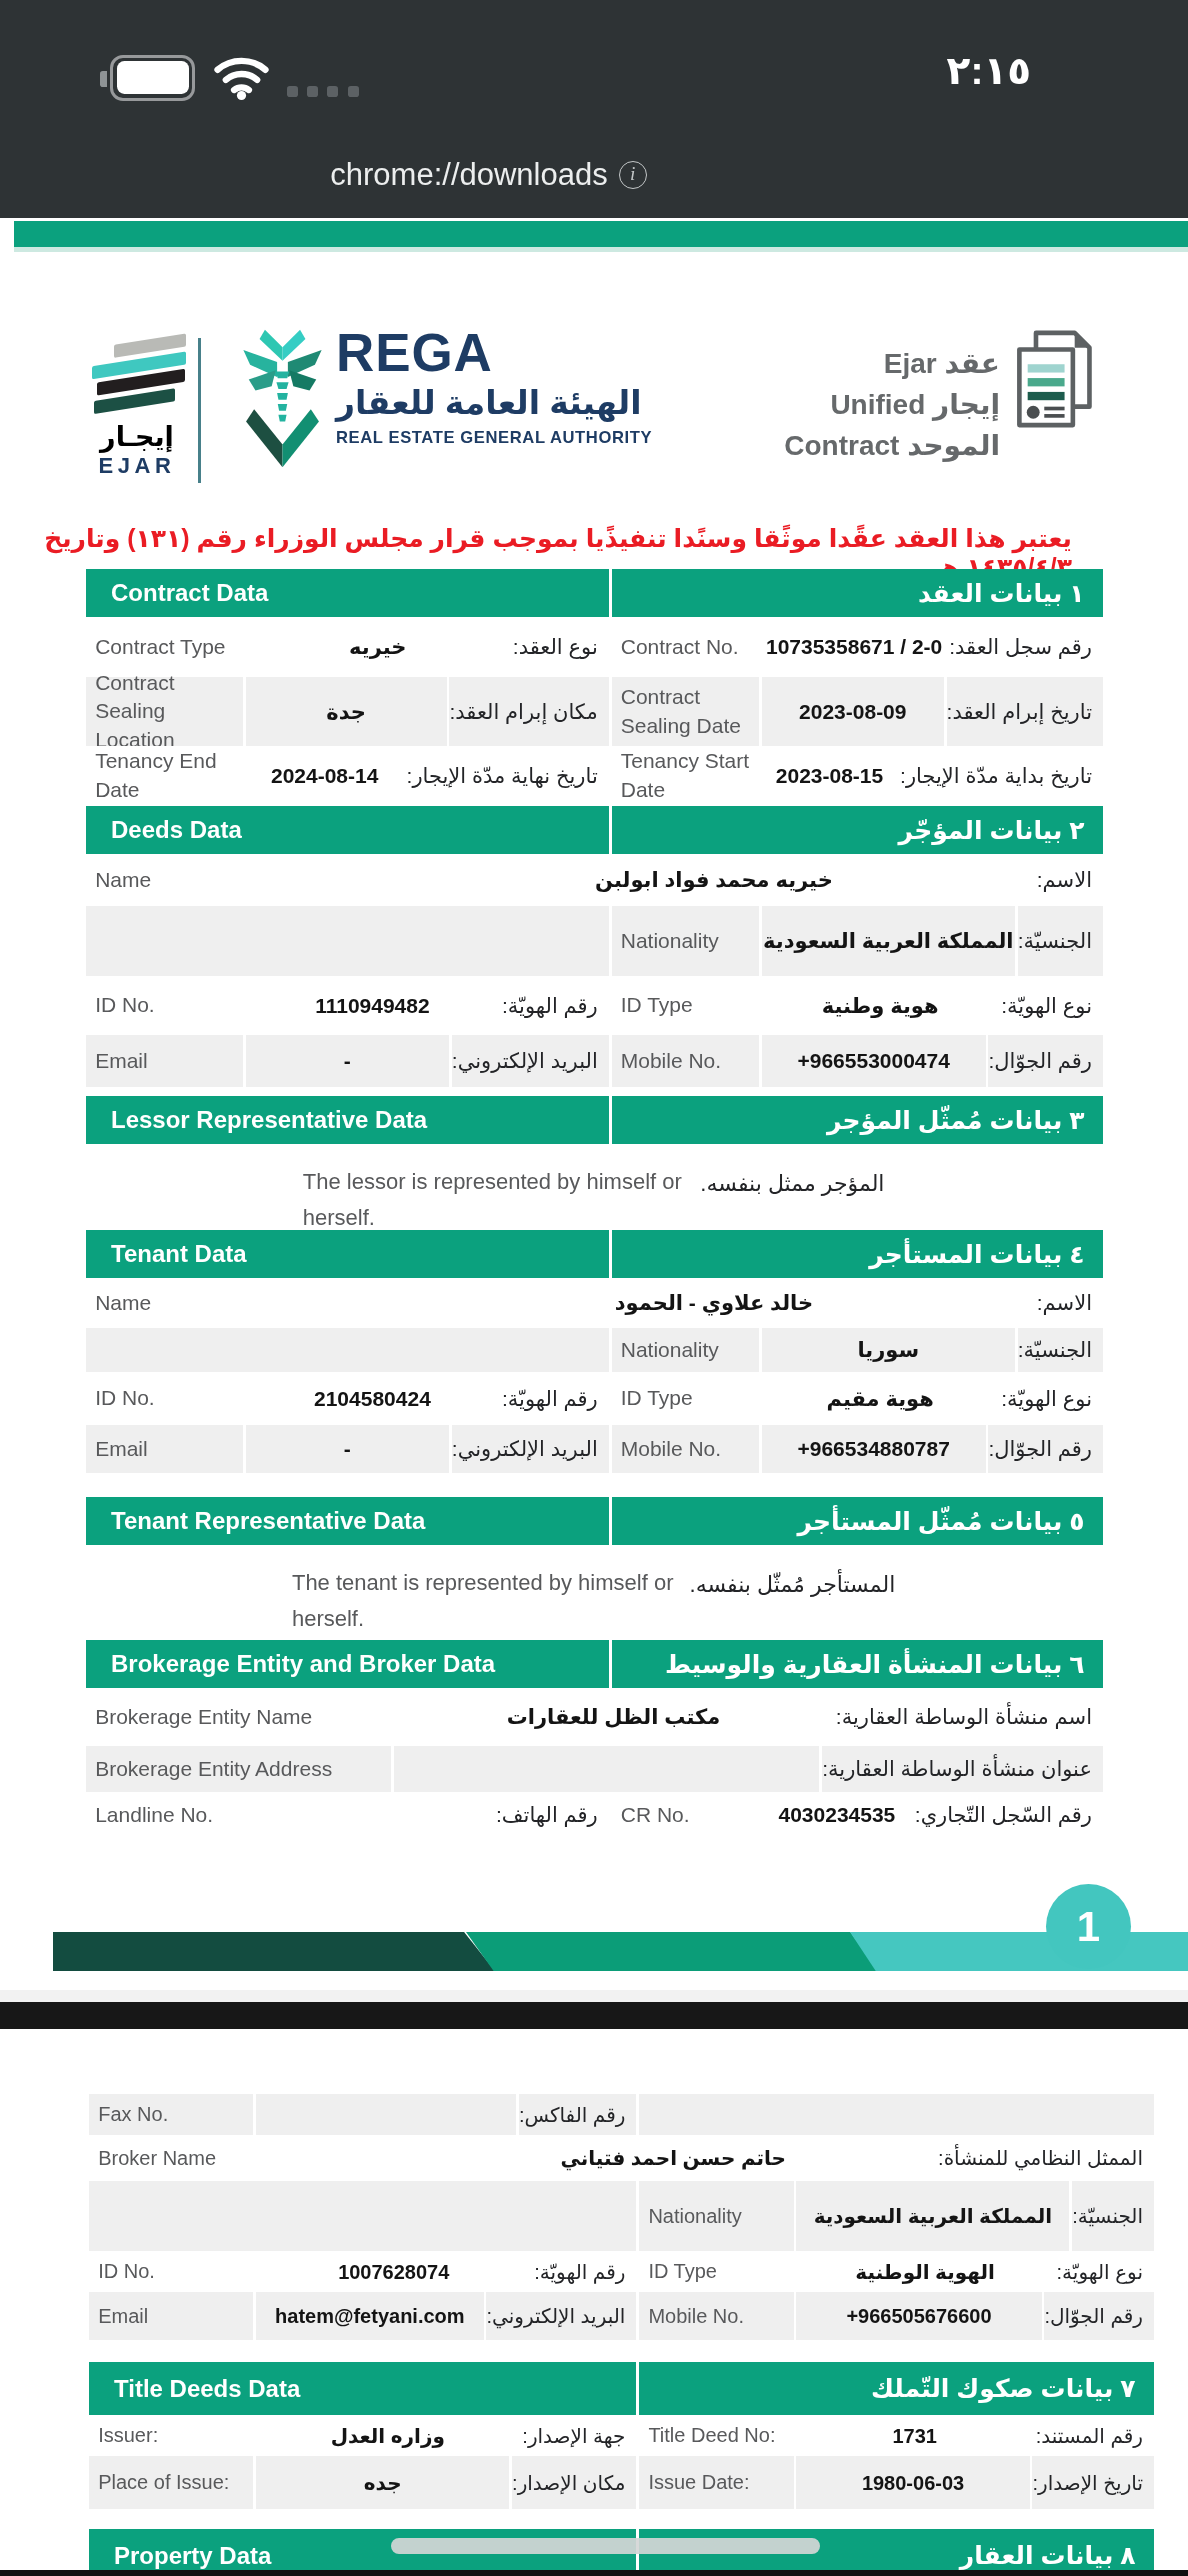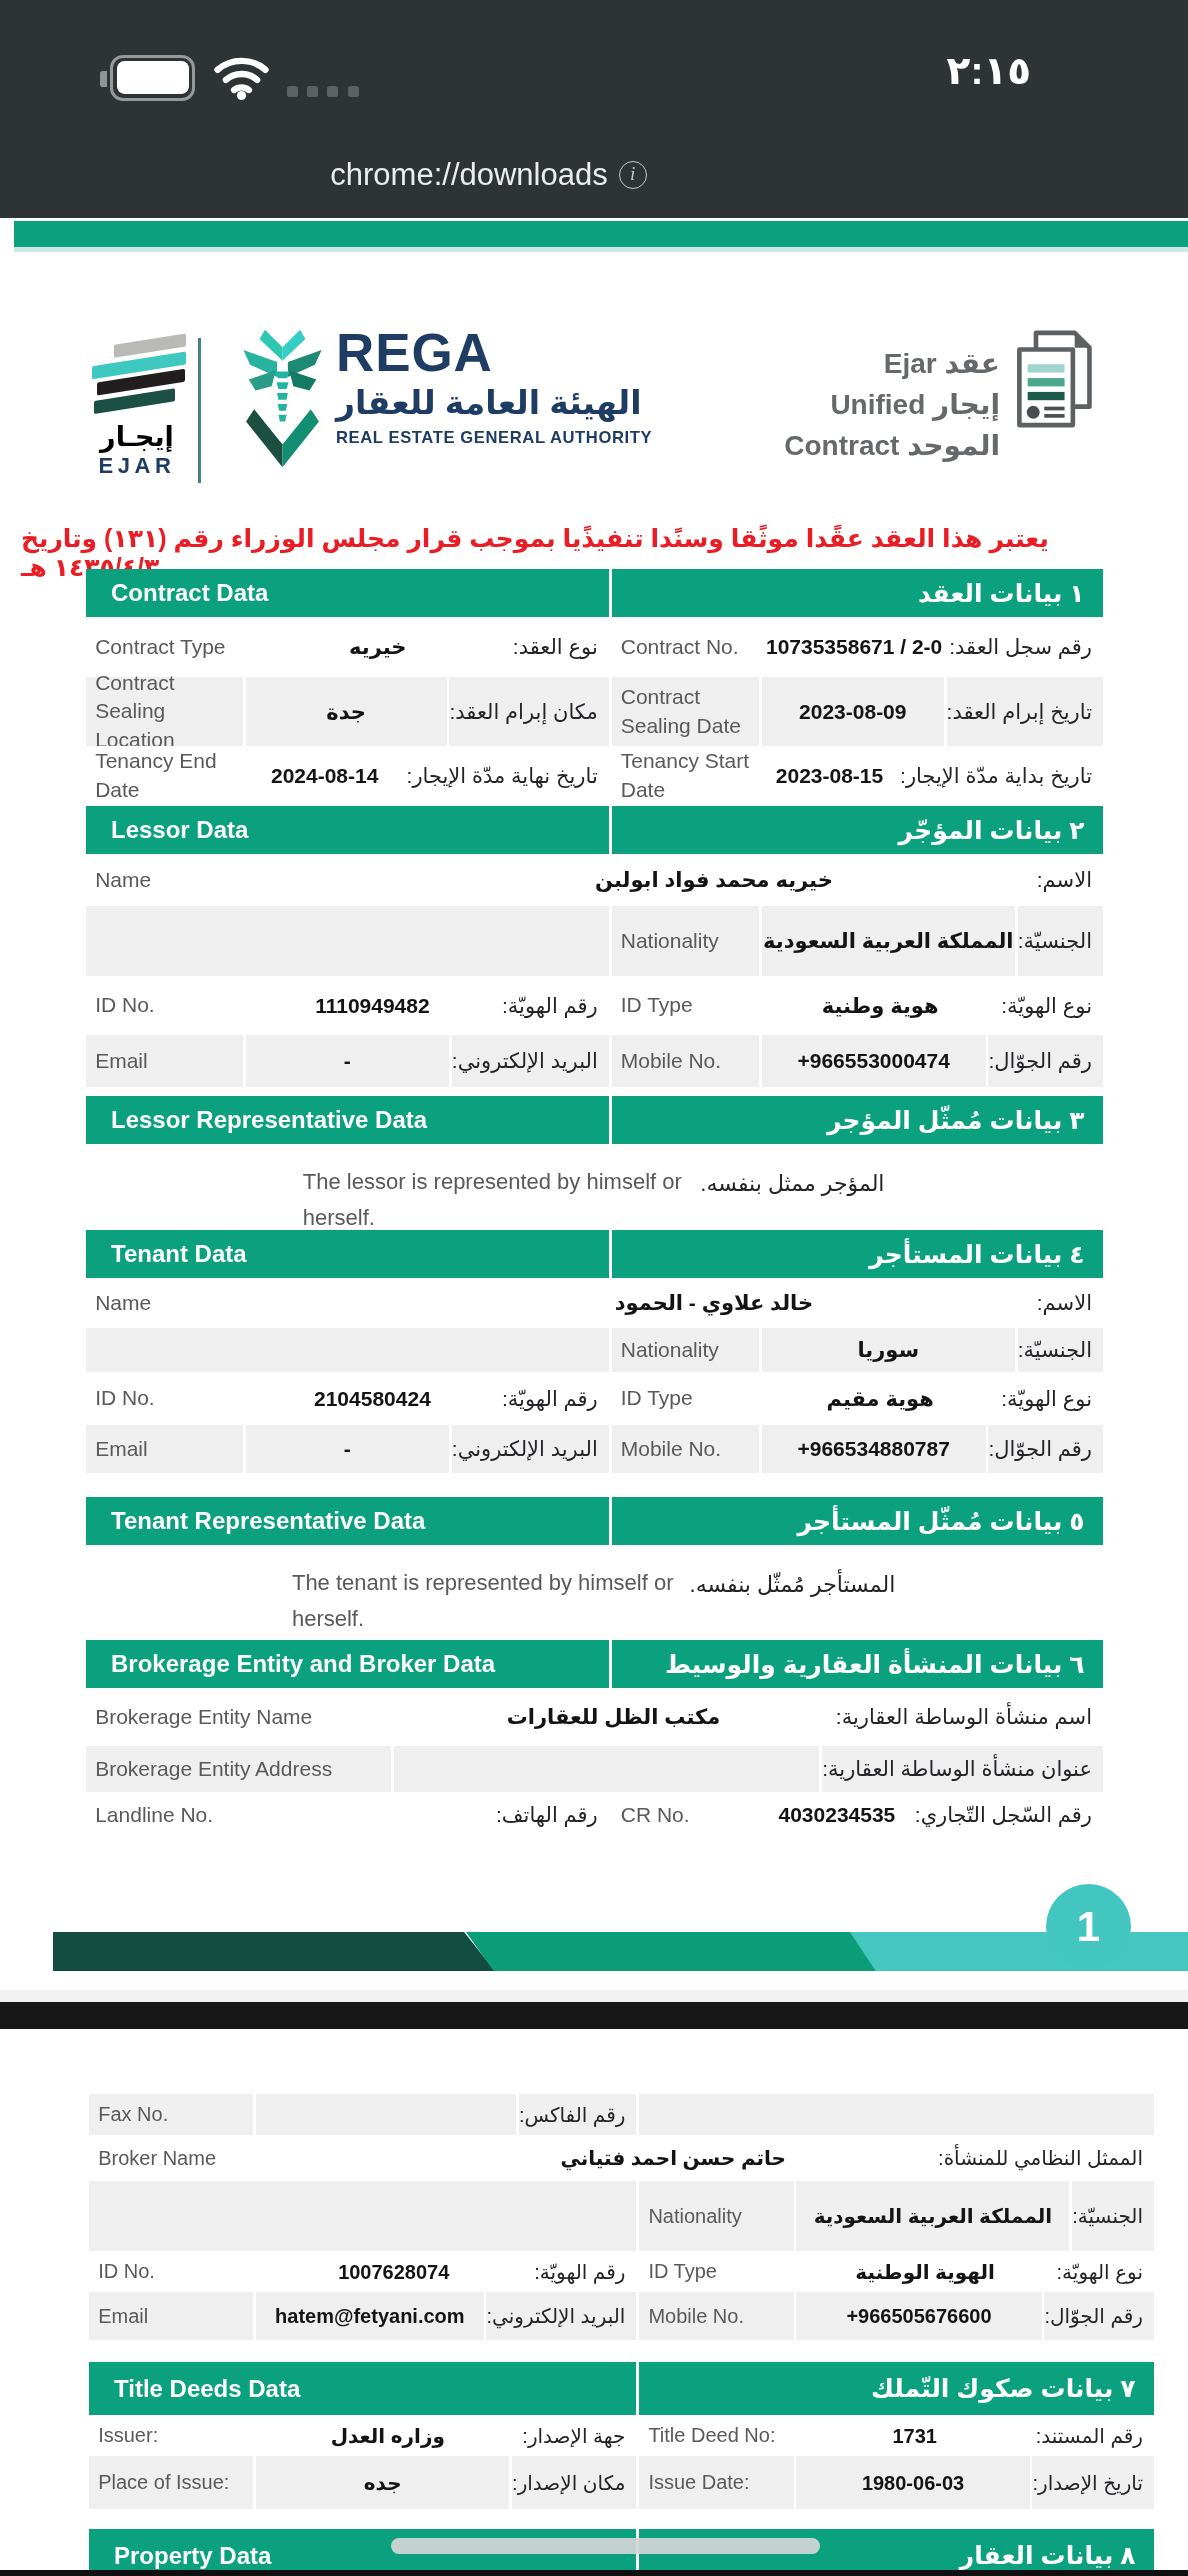--- a/index.html
+++ b/index.html
@@ -48,21 +48,21 @@
   .rega { position:absolute; left:242px; top:109px; display:flex; }
   .palm { width:81px; height:147px; }
   .rega-txt { margin-left:13px; }
   .rega-name { font-size:53px; line-height:52px; font-weight:bold; color:#1e3c64; letter-spacing:0.9px; }
   .rega-ar { font-size:33px; font-weight:bold; color:#1e3c64; direction:rtl; text-align:left; margin-top:3.7px; }
   .rega-tag { font-size:16.6px; font-weight:bold; color:#1e3c64; letter-spacing:0.6px; margin-top:6.4px; }
   .badge-txt { position:absolute; left:728px; top:125px; width:272px; text-align:right; direction:rtl;
                color:#66696b; font-size:28px; font-weight:bold; line-height:41px; }
   .doc-ic { position:absolute; left:1012px; top:111px; width:83px; height:100px; }
 
-  .disclaimer { position:absolute; top:306px; left:0; width:1072px; text-align:left;
+  .disclaimer { position:absolute; top:306px; left:0; width:1072px; text-align:right;
                 color:#ea1c24; font-size:25px; font-weight:bold; direction:rtl;padding-left:21px; }
 
   
   .content  { position:absolute; left:86px; width:1017px; }
   .content2 { position:absolute; left:89px; width:1065px; }
   .sec { position:absolute; left:0; width:100%; }
   .sec-hdr { display:flex; gap:2.8px; height:48px; }
   .sec-hdr .hl { flex:0 0 51.4%; background:#0ba17e; color:#fff; font-size:24px; font-weight:bold;
                  display:flex; align-items:center; padding-left:25px; }
   .sec-hdr .hr { flex:1; background:#0ba17e; color:#fff; font-size:25px; font-weight:bold;
@@ -224,21 +224,21 @@
           <div class="half">
             <div class="cell eng">Tenancy Start Date</div>
             <div class="cell val">2023-08-15</div>
             <div class="cell arl">تاريخ بداية مدّة الإيجار:</div>
           </div>
         </div>
       </div>
 
       <div class="sec" style="top:588px">
         <div class="sec-hdr">
-          <div class="hl">Lessor Data</div>
+          <div class="hl">Deeds Data</div>
           <div class="hr">٢ بيانات المؤجّر</div>
         </div>
         <div class="row full" style="height:52px">
           <div class="cell eng">Name</div>
           <div class="cell val">خيريه محمد فواد ابولبن</div>
           <div class="cell arl">الاسم:</div>
         </div>
         <div class="row g" style="height:70px">
           <div class="half hl2">
               <div class="cell empty-cell"></div>

